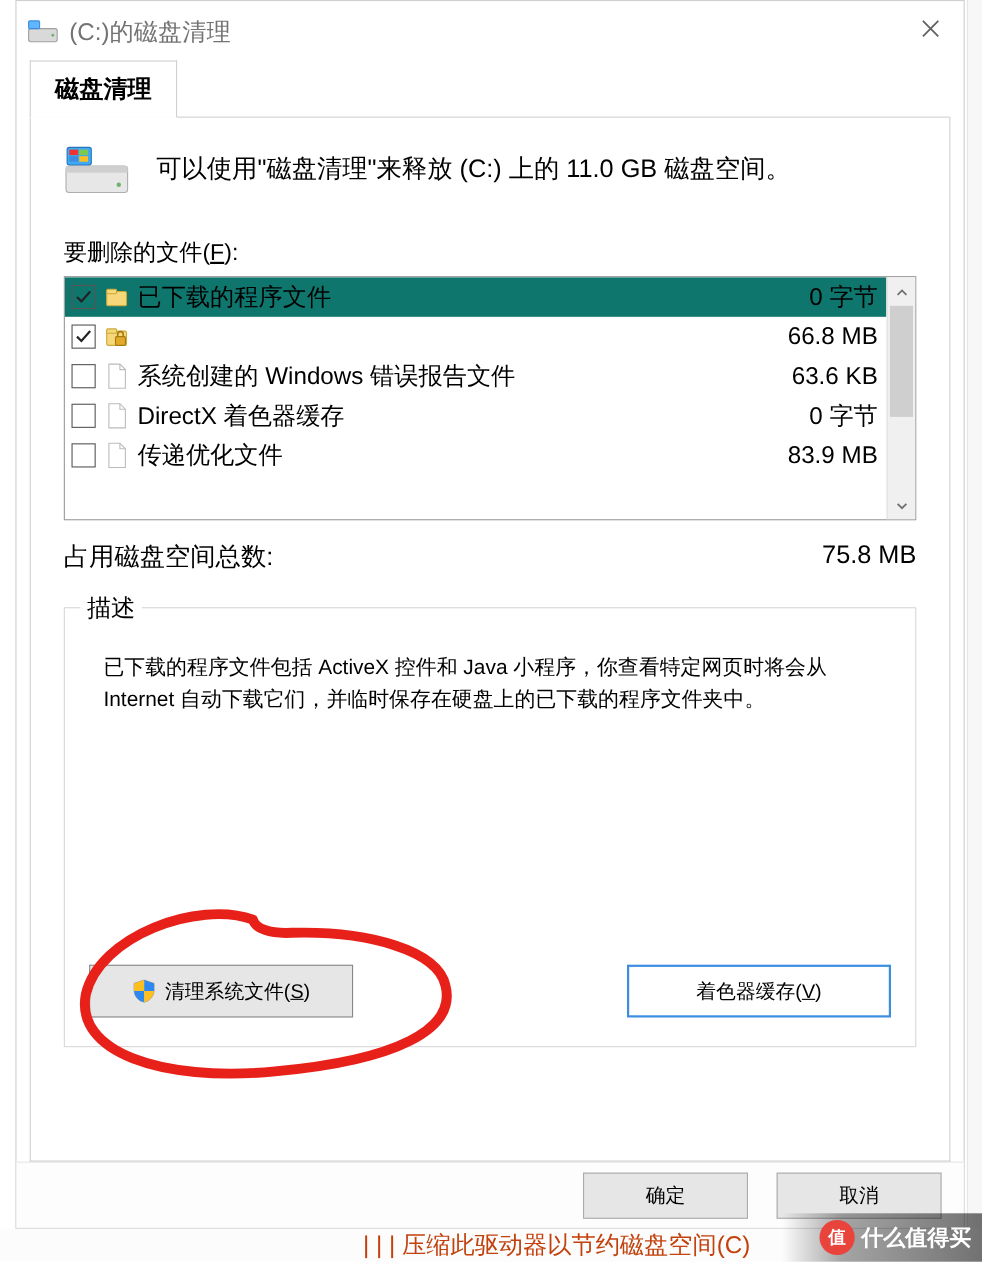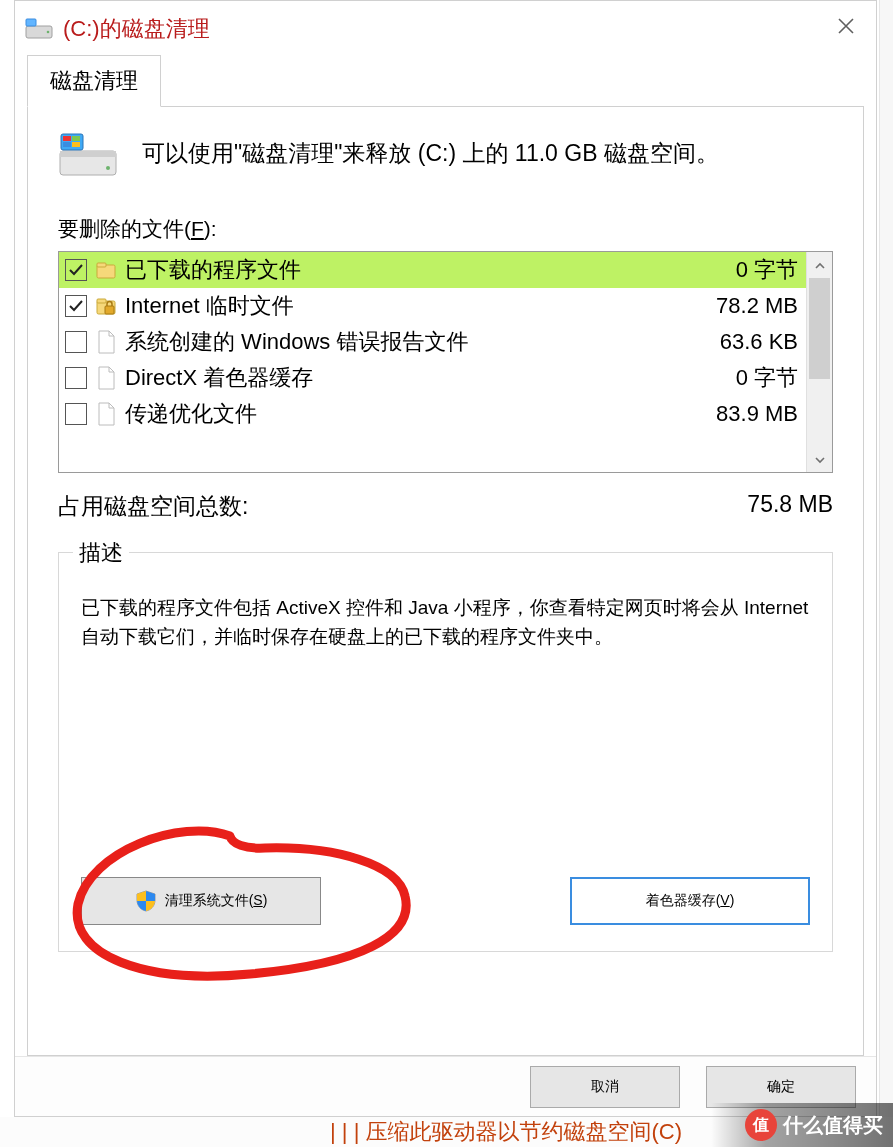--- a/index.html
+++ b/index.html
@@ -24,21 +24,21 @@
     border: 1px solid #d0d0d0;
     display: flex;
     flex-direction: column;
   }
 
   .titlebar {
     height: 56px;
     display: flex;
     align-items: center;
     padding-left: 10px;
-    color: #b91c1c;
+    color: #737373;
     font-size: 22px;
   }
   .titlebar .title-icn { width: 28px; height: 22px; margin-right: 10px; position: relative; }
   .titlebar .title-icn svg { display:block; }
   .close-btn {
     margin-left: auto;
     width: 60px; height: 56px;
     display: flex; align-items: center; justify-content: center;
     color: #606060;
     cursor: pointer;
@@ -58,20 +58,21 @@
     height: 1px; background: #d0d0d0; z-index: 0;
   }
   .tab {
     position: relative; z-index: 1;
     padding: 10px 22px 10px 22px;
     border: 1px solid #d0d0d0;
     border-bottom: 1px solid #fff;
     background: #fff;
     font-size: 22px;
     cursor: pointer;
+    font-weight: bold;
   }
 
   
   .tabbody {
     flex: 1;
     margin: 0 12px 0 12px;
     border: 1px solid #d0d0d0;
     border-top: none;
     padding: 20px 30px 28px 30px;
     position: relative;
@@ -86,21 +87,21 @@
 
   
   .filelist-wrap { border: 1px solid #9a9a9a; height: 222px; display: flex; }
   .filelist { flex: 1; overflow: hidden; }
   .filelist-row {
     display: flex; align-items: center;
     height: 36px;
     padding: 0 8px 0 6px;
     font-size: 22px;
   }
-  .filelist-row.sel { background: #bef264; }
+  .filelist-row.sel { background: #0f766e; }
   .chk {
     width: 22px; height: 22px;
     border: 1.5px solid #555;
     margin-right: 8px;
     display: inline-flex; align-items: center; justify-content: center;
     flex: 0 0 22px;
     cursor: pointer;
   }
   .chk svg { width: 16px; height: 16px; display: none; }
   .chk.checked svg { display: block; }
@@ -114,30 +115,30 @@
   }
   .sb-btn { height: 26px; display: flex; align-items: center; justify-content: center; color: #606060; }
   .sb-btn svg { width: 12px; height: 12px; }
   .sb-track { flex: 1; position: relative; }
   .sb-thumb { position: absolute; left: 2px; right: 2px; top: 0; height: 60%; background: #cfcfcf; }
 
   .totals-row { display: flex; font-size: 23px; margin-top: 18px; }
   .totals-row .val { margin-left: auto; }
 
   
-  .groupbox { position: relative; border: 1px solid #d8d8d8; margin-top: 30px; padding: 40px 22px 28px 22px; height: 400px; }
+  .groupbox { position: relative; border: 1px solid #d8d8d8; margin-top: 30px; padding: 40px 22px 28px 35px; height: 400px; }
   .groupbox-title { position: absolute; top: -15px; left: 14px; background: #fff; padding: 0 6px; font-size: 22px; }
   .groupbox-body { font-size: 19px; line-height: 1.55; }
 
   .btn-row { position: absolute; left: 22px; right: 22px; bottom: 26px; display: flex; justify-content: space-between; }
   .win-btn {
     min-width: 240px; height: 48px;
     border: 1px solid #888;
     background: #e6e6e6;
-    font-size: 14px;
+    font-size: 18px;
     display: inline-flex; align-items: center; justify-content: center;
     gap: 8px;
     cursor: pointer;
     padding: 0 18px;
   }
   .win-btn.alt { background: #fff; border: 2px solid #3a8de0; }
   .shield { width: 22px; height: 22px; }
 
   
   .bottombar {
@@ -264,22 +265,21 @@
               <svg viewBox="0 0 16 16">
                 <path d="M2 8 L6 12 L14 3" stroke="#222" stroke-width="2" fill="none"></path>
               </svg>
             </span>
             <span class="fi-icn"><svg viewBox="0 0 22 26">
                 <rect x="2" y="8" width="18" height="13" rx="1.5" fill="#f6d87a" stroke="#caa93a"></rect>
                 <rect x="2" y="6" width="9" height="4" rx="1" fill="#f6d87a" stroke="#caa93a"></rect>
                 <rect x="10" y="13" width="9" height="8" rx="1" fill="#e2a92b" stroke="#a87a13"></rect>
                 <path d="M12 13 v-2 a2.5 2.5 0 0 1 5 0 v2" fill="none" stroke="#a87a13" stroke-width="1.5"></path>
               </svg></span>
-            <span class="fi-name">Internet 临时文件</span>
-            <span class="fi-size">78.2 MB</span>
+            <span class="fi-size">66.8 MB</span>
           </div>
           <div class="filelist-row">
             <span class="chk"></span>
             <span class="fi-icn"><svg viewBox="0 0 22 26">
                 <path d="M4 2 H14 L19 7 V24 H4 Z" fill="#fff" stroke="#bcbcbc"></path>
                 <path d="M14 2 V7 H19" fill="none" stroke="#bcbcbc"></path>
               </svg></span>
             <span class="fi-name">系统创建的 Windows 错误报告文件</span>
             <span class="fi-size">63.6 KB</span>
           </div>
@@ -344,24 +344,24 @@
         <button class="win-btn alt">
           <span><span>着色器缓存(</span><u>V</u><span>)</span></span>
         </button>
       </div>
     </div>
 
   </div>
 
   <div class="bottombar">
     <button class="win-btn">
-      <span>取消</span>
+      <span>确定</span>
     </button>
     <button class="win-btn">
-      <span>确定</span>
+      <span>取消</span>
     </button>
   </div>
 
 </div>
 
 <div class="anno">
   <svg viewBox="0 0 380 170">
     <path d="M 170 10
              C 120 -8, 30 25, 18 78
              C 8 130, 85 158, 190 148

